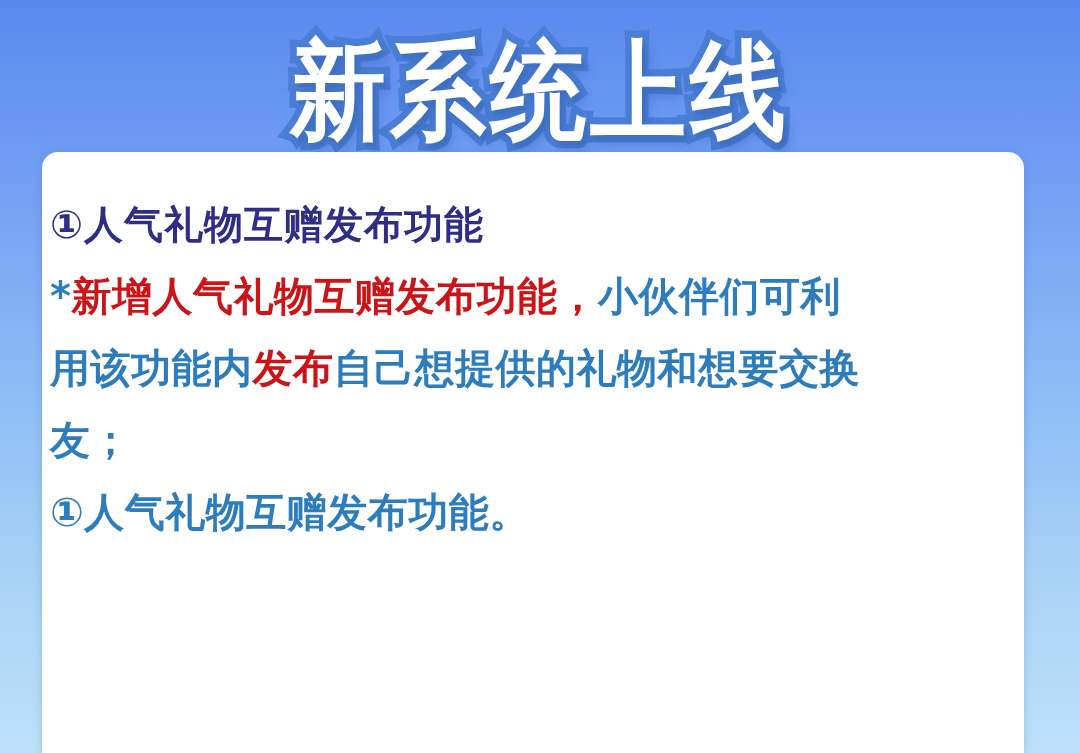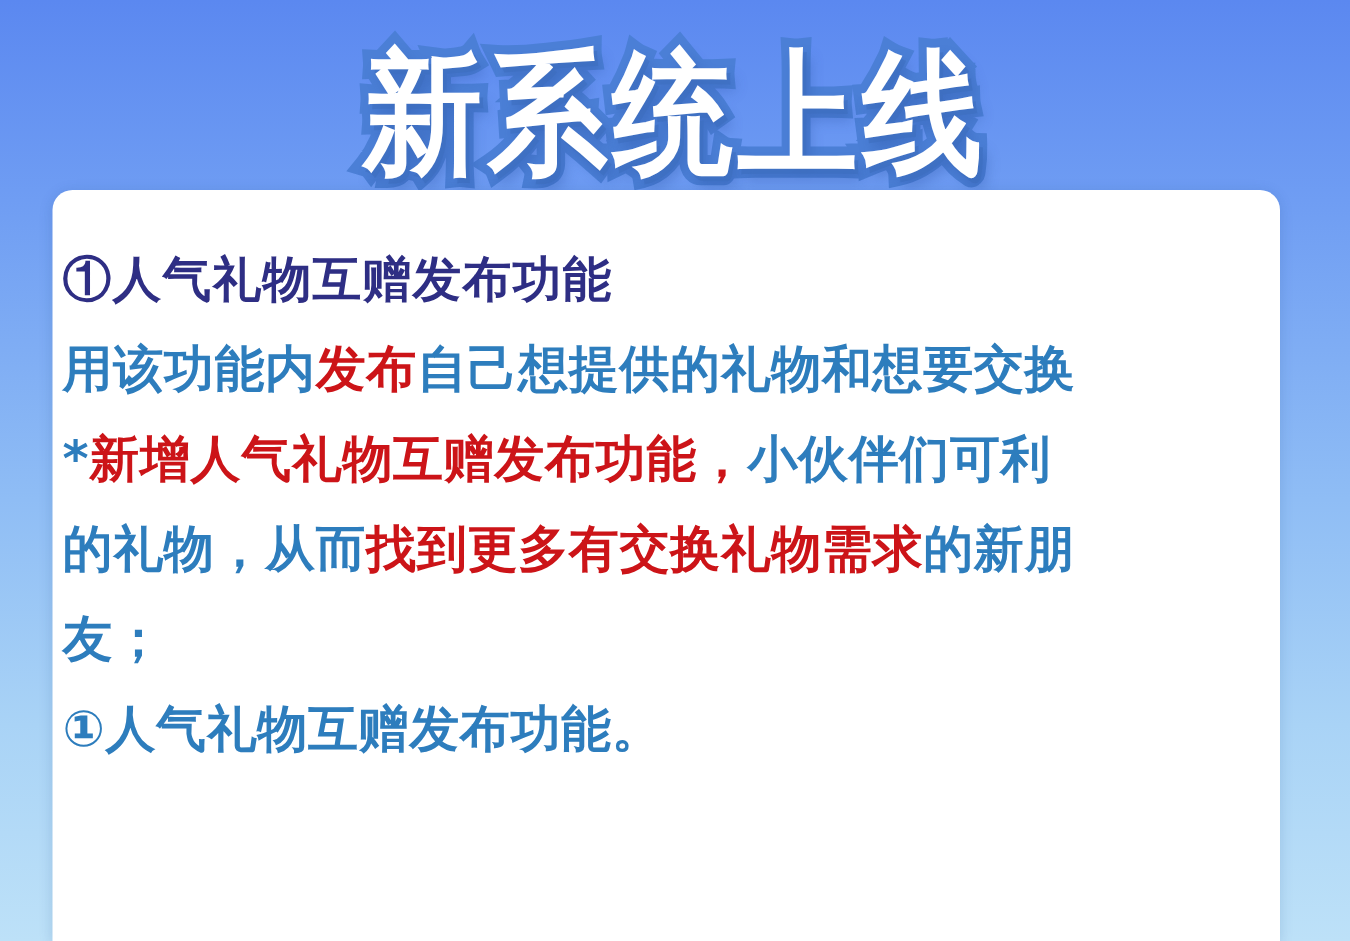--- a/index.html
+++ b/index.html
@@ -77,36 +77,35 @@
     line-height: 72px;
     font-weight: 700;
     letter-spacing: 0.5px;
     white-space: nowrap;
   }
 
   .ln { display: block; height: 72px; }
 
   .blue   { color: #2d7dbd; }
   .red    { color: #cc1418; }
-  .navy   { color: #2e2e84; font-size: 39px; letter-spacing: 1px; font-family: Liberation Serif, serif; }
+  .navy   { color: #2e2e84; font-size: 39px; letter-spacing: 1px; }
   .star   { color: #2d7dbd; font-weight: 700; }
 </style>
 </head>
 <body>
 
 <div id="poster">
 
   <div id="title-wrap">
     <span id="title-text">新系统上线</span>
   </div>
 
   <div id="card">
     <div id="body-text">
         <span class="ln"><span class="navy">①人气礼物互赠发布功能</span></span>
+        <span class="ln"><span class="star">*</span><span class="red">新增人气礼物互赠发布功能，</span><span class="blue">小伙伴们可利</span></span>
         <span class="ln"><span class="blue">用该功能内</span><span class="red">发布</span><span class="blue">自己想提供的礼物和想要交换</span></span>
-        <span class="ln"><span class="star">*</span><span class="red">新增人气礼物互赠发布功能，</span><span class="blue">小伙伴们可利</span></span>
-        <span class="ln"><span class="blue">的礼物，从而</span><span class="red">找到更多有交换礼物需求</span><span class="blue">的新朋</span></span>
         <span class="ln"><span class="blue">友；</span></span>
         <span class="ln"><span class="blue">①人气礼物互赠发布功能。</span></span>
       </div>
   </div>
 
 </div>
 
 </body></html>

